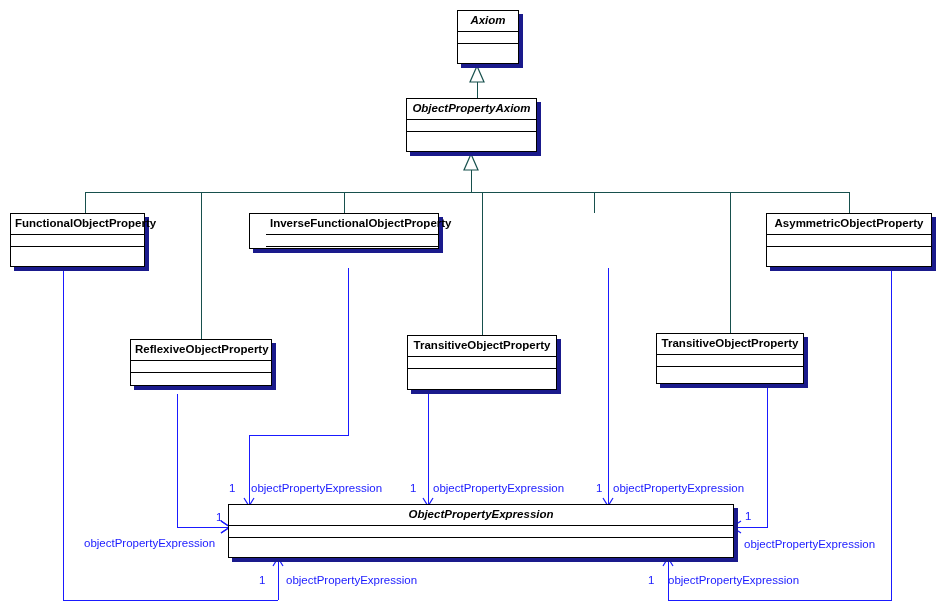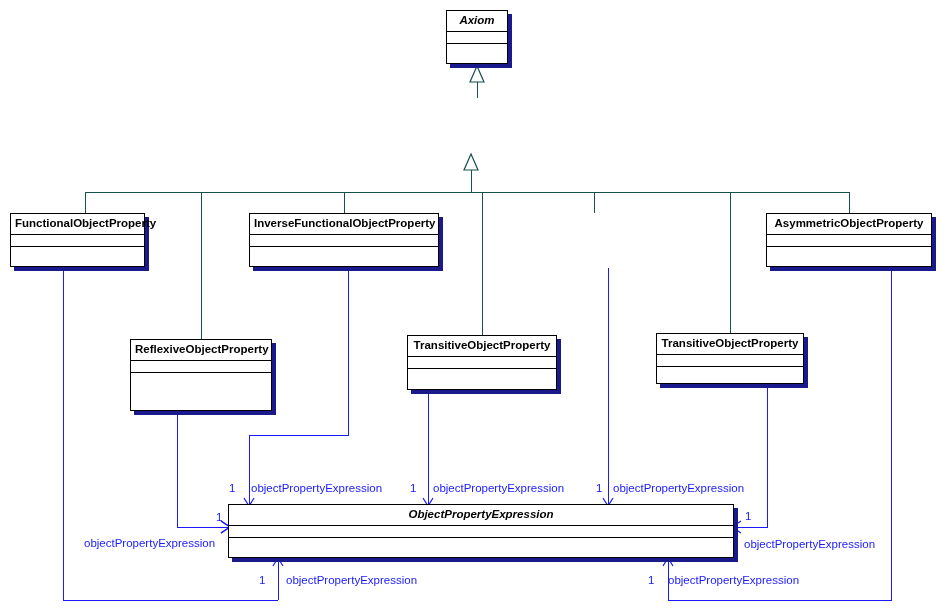--- a/index.html
+++ b/index.html
@@ -83,47 +83,52 @@
       <path d="M423,498 L428,506 L433,498"></path>
       <path d="M603,498 L608,506 L613,498"></path>
       <path d="M221,521 L230,527 L221,533"></path>
       <path d="M221,521 L230,527 L221,533"></path>
       <path d="M741,521 L732,527 L741,533"></path>
       <path d="M273,566 L278,558 L283,566"></path>
       <path d="M663,566 L668,558 L673,566"></path>
     </g>
   </svg>
 
-  <div class="uml-class" style="left:446px;top:10px;width:62px;height:54px;">
+  <div class="uml-class" style="left:457px;top:10px;width:62px;height:54px;">
     <div class="uml-name abstract">Axiom</div>
     <div class="uml-attrs"></div>
     <div class="uml-ops"></div>
   </div>
 
+  <div class="uml-class" style="left:406px;top:98px;width:131px;height:54px;">
+    <div class="uml-name abstract">ObjectPropertyAxiom</div>
+    <div class="uml-attrs"></div>
+    <div class="uml-ops"></div>
+  </div>
 
   <div class="uml-class" style="left:10px;top:213px;width:135px;height:54px;">
     <div class="uml-name concrete">FunctionalObjectProperty</div>
     <div class="uml-attrs"></div>
     <div class="uml-ops"></div>
   </div>
 
-  <div class="uml-class" style="left:249px;top:213px;width:190px;height:54px;">
+  <div class="uml-class" style="left:249px;top:213px;width:190px;height:36px;padding-left:16px;">
     <div class="uml-name concrete">InverseFunctionalObjectProperty</div>
     <div class="uml-attrs"></div>
     <div class="uml-ops"></div>
   </div>
 
 
   <div class="uml-class" style="left:766px;top:213px;width:166px;height:54px;">
     <div class="uml-name concrete">AsymmetricObjectProperty</div>
     <div class="uml-attrs"></div>
     <div class="uml-ops"></div>
   </div>
 
-  <div class="uml-class" style="left:130px;top:339px;width:142px;height:72px;">
+  <div class="uml-class" style="left:130px;top:339px;width:142px;height:47px;">
     <div class="uml-name concrete">ReflexiveObjectProperty</div>
     <div class="uml-attrs"></div>
     <div class="uml-ops"></div>
   </div>
 
   <div class="uml-class" style="left:407px;top:335px;width:150px;height:55px;">
     <div class="uml-name concrete">TransitiveObjectProperty</div>
     <div class="uml-attrs"></div>
     <div class="uml-ops"></div>
   </div>

